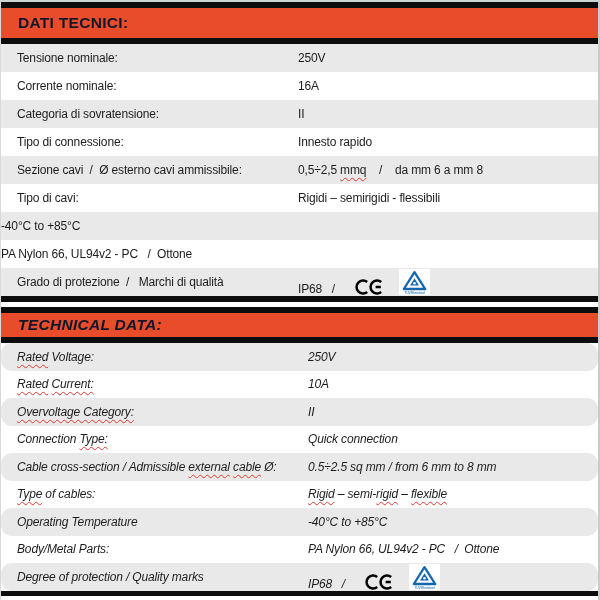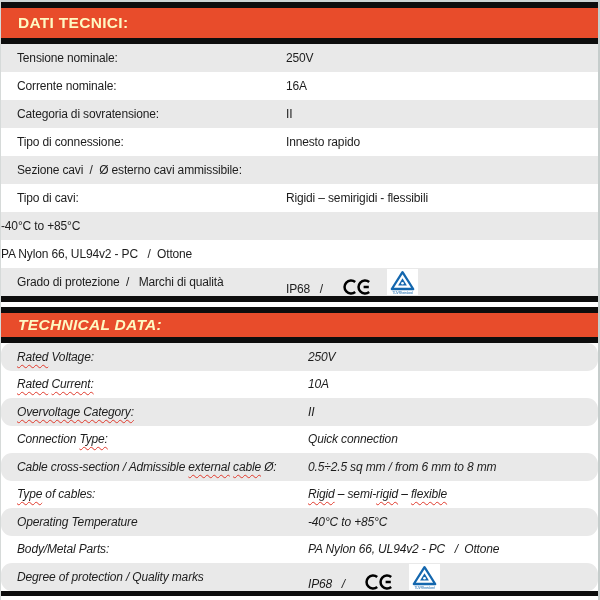--- a/index.html
+++ b/index.html
@@ -2,26 +2,26 @@
 <html><head>
 <meta charset="utf-8">
 <style>
   html,body{margin:0;padding:0;background:#ffffff;}
   body{width:600px;height:600px;overflow:hidden;font-family:"Liberation Sans",sans-serif;}
   .sheet{box-sizing:border-box;width:600px;height:600px;border-left:1px solid #d6dad9;border-right:2px solid #c6cdcc;overflow:hidden;}
   .top-strip{height:2px;background:#cdd4d4;}
   .bar{height:6px;background:#0d0d0d;}
   .bar.bottom{height:5px;}
   .hdr{height:30px;background:#e84c2b;display:flex;align-items:center;padding-left:17px;}
-  .hdr h2{margin:0;color:#fef9c3;font-size:15.5px;font-weight:700;letter-spacing:.3px;}
+  .hdr h2{margin:0;color:#0f172a;font-size:15.5px;font-weight:700;letter-spacing:.3px;}
   .s2 .hdr{height:24px;}
   .s2 .hdr h2{font-style:italic;}
   .body{width:100%;}
   .row{display:grid;align-items:center;height:28px;}
-  .s1 .row{grid-template-columns:285px 1fr;}
+  .s1 .row{grid-template-columns:285px 1fr;gap:12px;}
   .s2 .row{grid-template-columns:307px 1fr;height:27.5px;border-radius:11px;}
   .row:nth-child(odd){background:#e9e9e9;}
   .row:nth-child(even){background:#ffffff;}
   .cell{font-size:12px;color:#1d1d1d;white-space:pre-wrap;letter-spacing:-0.15px;line-height:1;}
   .lab{padding-left:16px;}
   .val{display:flex;align-items:flex-end;}
   .s2 .cell{font-style:italic;}
   .sp{text-decoration-line:underline;text-decoration-style:wavy;text-decoration-color:#e0392b;text-decoration-thickness:1px;text-underline-offset:3px;}
   .gap{height:5px;background:#ffffff;}
   .ce-mark{margin-left:20px;display:inline-flex;align-items:center;}
@@ -52,20 +52,21 @@
         <div class="row">
           <div class="cell lab"><span>Categoria di sovratensione:</span></div>
           <div class="cell val"><span>II</span></div>
         </div>
         <div class="row">
           <div class="cell lab"><span>Tipo di connessione:</span></div>
           <div class="cell val"><span>Innesto rapido</span></div>
         </div>
         <div class="row">
           <div class="cell lab"><span>Sezione cavi  /  Ø esterno cavi ammissibile:</span></div>
+          <div class="cell val"><span>0,5÷2,5 </span><span class="sp">mmq</span><span>    /    da mm 6 a mm 8</span></div>
         </div>
         <div class="row">
           <div class="cell lab"><span>Tipo di cavi:</span></div>
           <div class="cell val"><span>Rigidi – semirigidi - flessibili</span></div>
         </div>
         <div class="row">
           <div class="cell val"><span>-40°C to +85°C</span></div>
         </div>
         <div class="row">
           <div class="cell val"><span>PA Nylon 66, UL94v2 - PC   /  Ottone</span></div>

